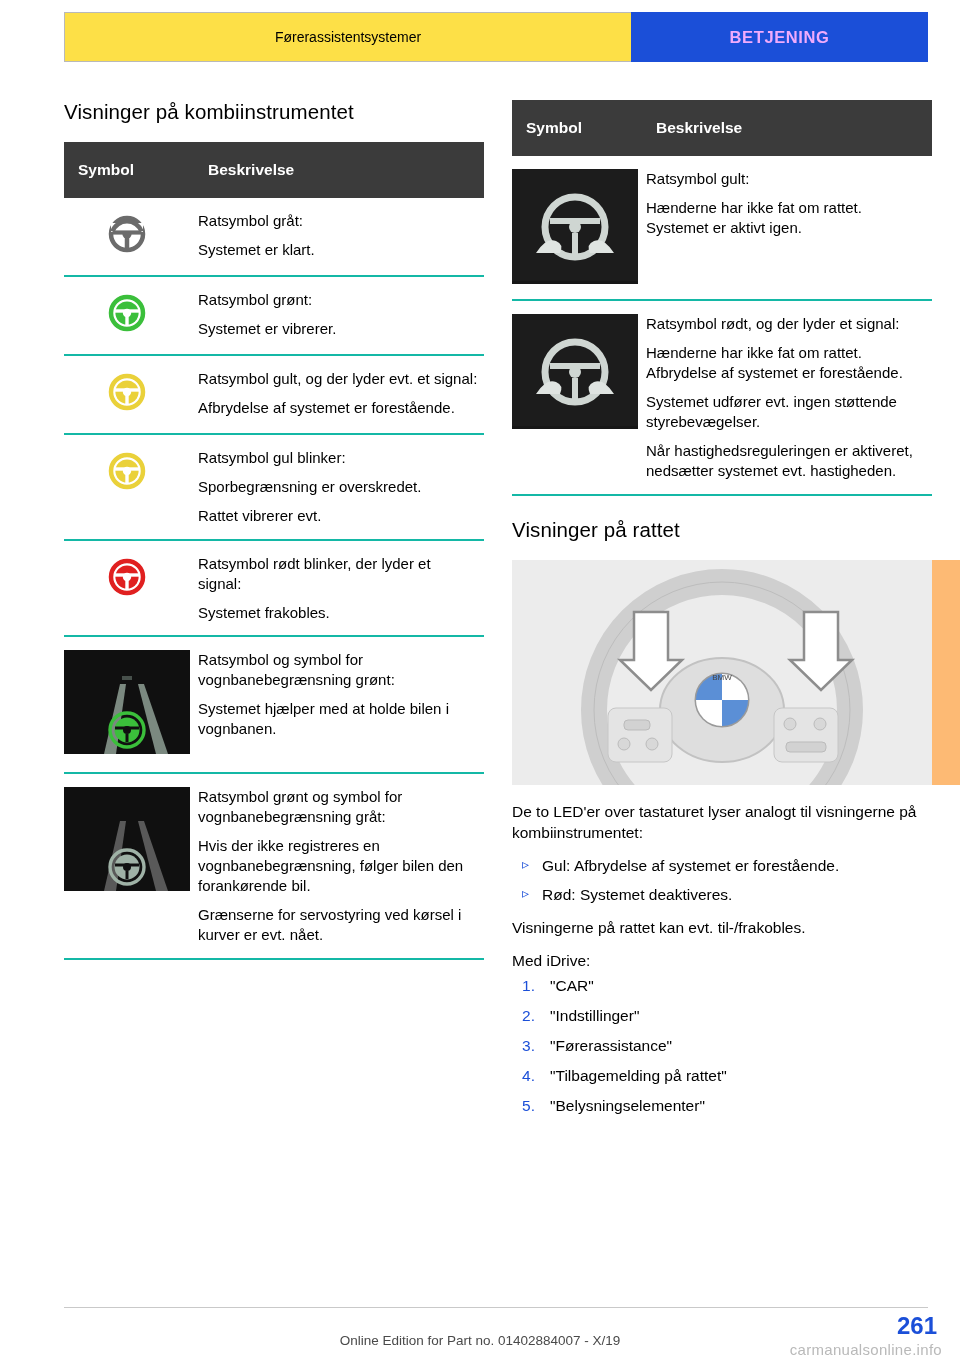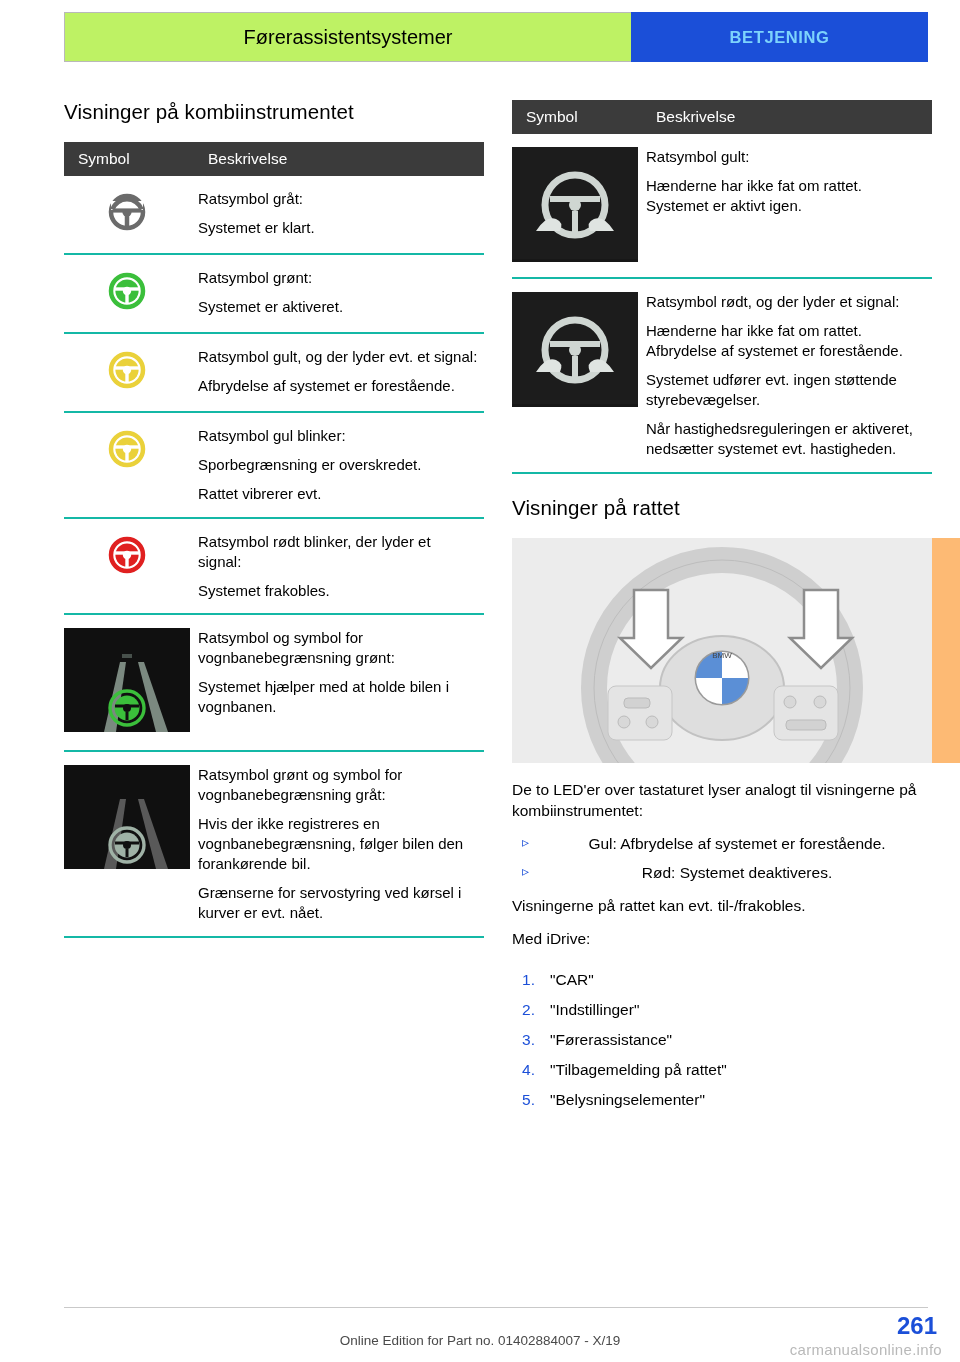--- a/index.html
+++ b/index.html
@@ -23,28 +23,28 @@
     height: 50px;
     display: flex;
   }
   .header-left {
     flex: 1;
     border: 1px solid #b9b9b9;
     border-right: none;
     display: flex;
     align-items: center;
     justify-content: center;
-    font-size: 20px;
+    font-size: 14px;
     color: #000;
-    background: #bef264;
+    background: #fde047;
   }
   .header-right {
     width: 297px;
     background: #1b4fd8;
-    color: #7dd3fc;
+    color: #f0abfc;
     display: flex;
     align-items: center;
     justify-content: center;
     font-size: 16.5px;
     font-weight: bold;
     letter-spacing: .6px;
   }
 
   
   .col {
@@ -66,23 +66,23 @@
 
   
   table.symtab {
     width: 100%;
     border-collapse: collapse;
   }
   table.symtab thead th {
     background: #3b3b3b;
     color: #ffffff;
     font-size: 15.5px;
-    font-weight: normal;
+    font-weight: bold;
     text-align: left;
-    padding: 8px 10px;
+    padding: 19px 10px;
   }
   table.symtab thead th.sym { width: 128px; padding-left: 14px; }
   table.symtab tbody td {
     border-bottom: 2px solid #14b8a6;
     vertical-align: top;
     padding: 13px 6px 13px 0;
     font-size: 15px;
     line-height: 1.33;
   }
   table.symtab tbody td.symcell {
@@ -134,21 +134,20 @@
 
   p.body {
     font-size: 15.5px;
     line-height: 1.36;
     margin: 0 0 12px 0;
   }
   ul.tri {
     list-style: none;
     margin: 0 0 12px 0;
     padding: 0;
-    text-align: center;
   }
   ul.tri li {
     font-size: 15.5px;
     line-height: 1.36;
     padding-left: 30px;
     position: relative;
     margin-bottom: 8px;
   }
   ul.tri li:before {
     content: "\25B9";
@@ -259,21 +258,21 @@
               <circle cx="23" cy="23" r="16" fill="none" stroke="#3bbf3b" stroke-width="4.5"></circle>
               <circle cx="23" cy="23" r="11.6" fill="#3bbf3b"></circle>
               <circle cx="23" cy="23" r="4.2" fill="#ffffff"></circle>
               <path d="M10 21 H36" stroke="#ffffff" stroke-width="3.4"></path>
               <path d="M23 27 V36" stroke="#ffffff" stroke-width="3.4"></path>
             </svg>
           </span>
         </td>
         <td>
           <p>Ratsymbol grønt:</p>
-          <p>Systemet er aktiveret.</p>
+          <p>Systemet er vibrerer.</p>
         </td>
       </tr>
 
       <tr>
         <td class="symcell">
           <span class="wheel">
             <svg width="46" height="46" viewBox="0 0 46 46">
               <circle cx="23" cy="23" r="16" fill="none" stroke="#ead13a" stroke-width="4.5"></circle>
               <circle cx="23" cy="23" r="11.6" fill="#ead13a"></circle>
               <circle cx="23" cy="23" r="4.2" fill="#ffffff"></circle>
@@ -460,21 +459,21 @@
   </div>
 
   <p class="body">De to LED'er over tastaturet lyser analogt til visningerne på kombiinstrumentet:</p>
 
   <ul class="tri">
     <li>Gul: Afbrydelse af systemet er forestående.</li>
     <li>Rød: Systemet deaktiveres.</li>
   </ul>
 
   <p class="body">Visningerne på rattet kan evt. til-/frakobles.</p>
-  <p class="body" style="margin-bottom:20px">Med iDrive:</p>
+  <p class="body" style="margin-bottom:4px">Med iDrive:</p>
 
   <ol class="num">
     <li>"CAR"</li>
     <li>"Indstillinger"</li>
     <li>"Førerassistance"</li>
     <li>"Tilbagemelding på rattet"</li>
     <li>"Belysningselementer"</li>
   </ol>
 </div>
 

